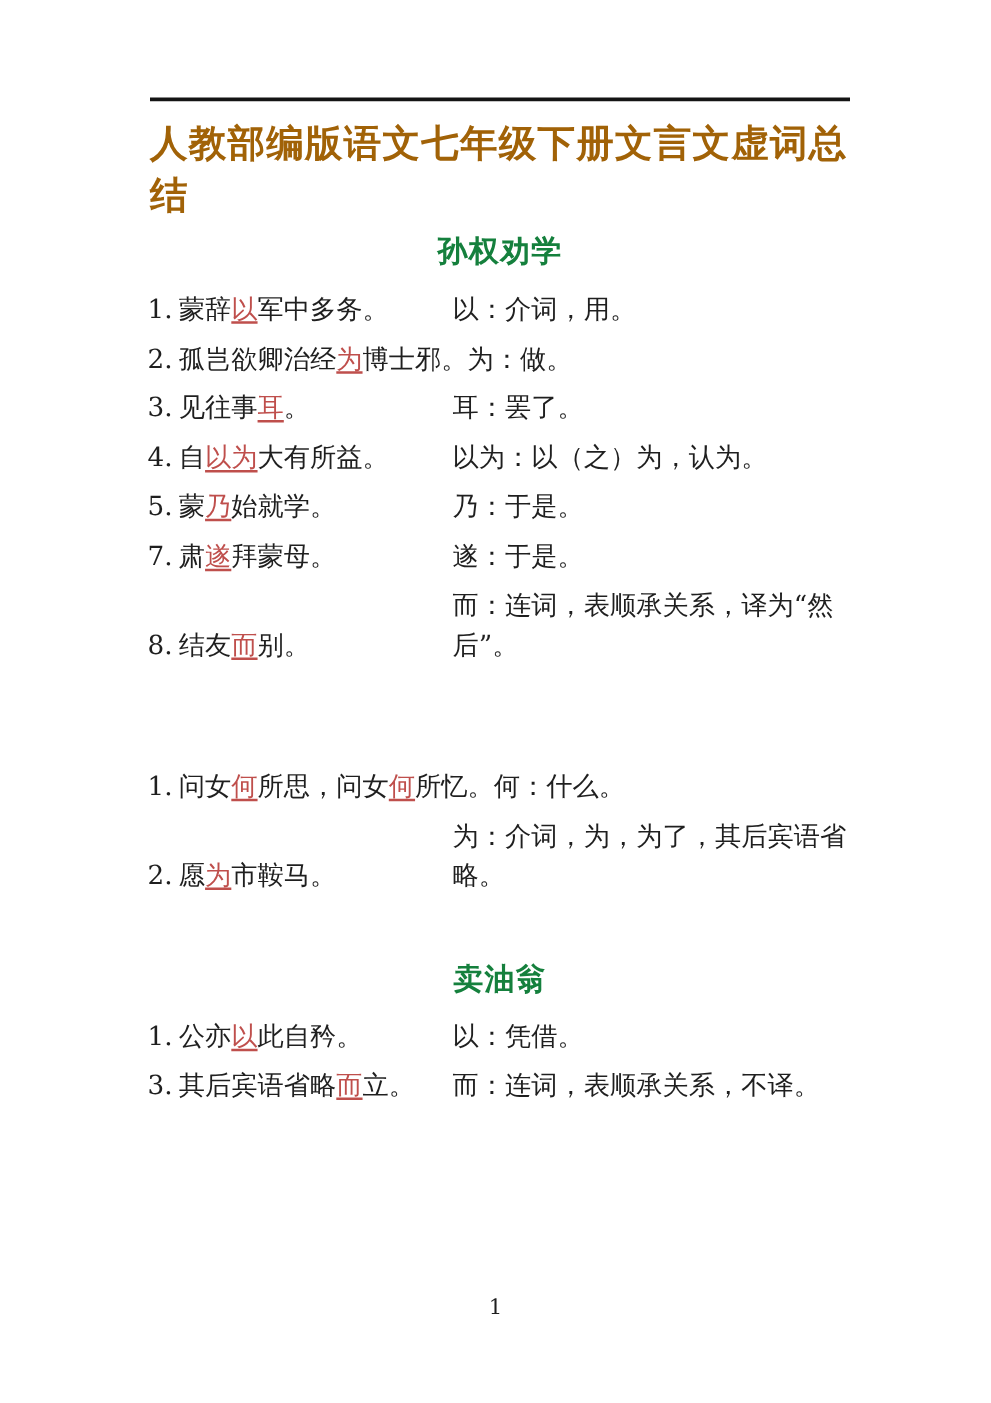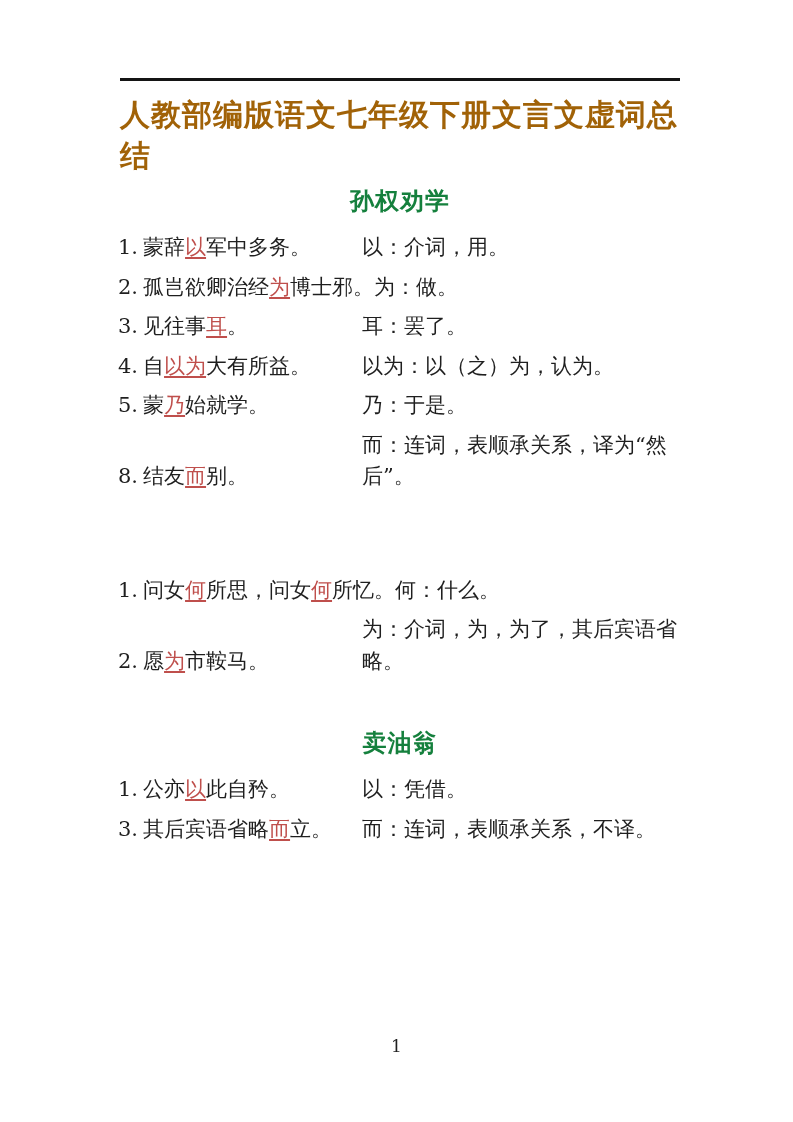--- a/index.html
+++ b/index.html
@@ -108,20 +108,24 @@
         </div>
         <div class="row">
           <div class="sentence"><span class="num">4.</span><span>自</span><span class="hl">以为</span><span>大有所益。</span></div>
           <div class="explanation">以为：以（之）为，认为。</div>
         </div>
         <div class="row">
           <div class="sentence"><span class="num">5.</span><span>蒙</span><span class="hl">乃</span><span>始就学。</span></div>
           <div class="explanation">乃：于是。</div>
         </div>
         <div class="row">
+          <div class="sentence"><span class="num">7.</span><span>肃</span><span class="hl">遂</span><span>拜蒙母。</span></div>
+          <div class="explanation">遂：于是。</div>
+        </div>
+        <div class="row">
           <div class="sentence"><span class="num">8.</span><span>结友</span><span class="hl">而</span><span>别。</span></div>
           <div class="explanation">而：连词，表顺承关系，译为“然后”。</div>
         </div>
       </section>
       <section class="section">
         <div class="row">
           <div class="sentence"><span class="num">1.</span><span>问女</span><span class="hl">何</span><span>所思，问女</span><span class="hl">何</span><span>所忆。</span></div>
           <div class="explanation">何：什么。</div>
         </div>
         <div class="row">

